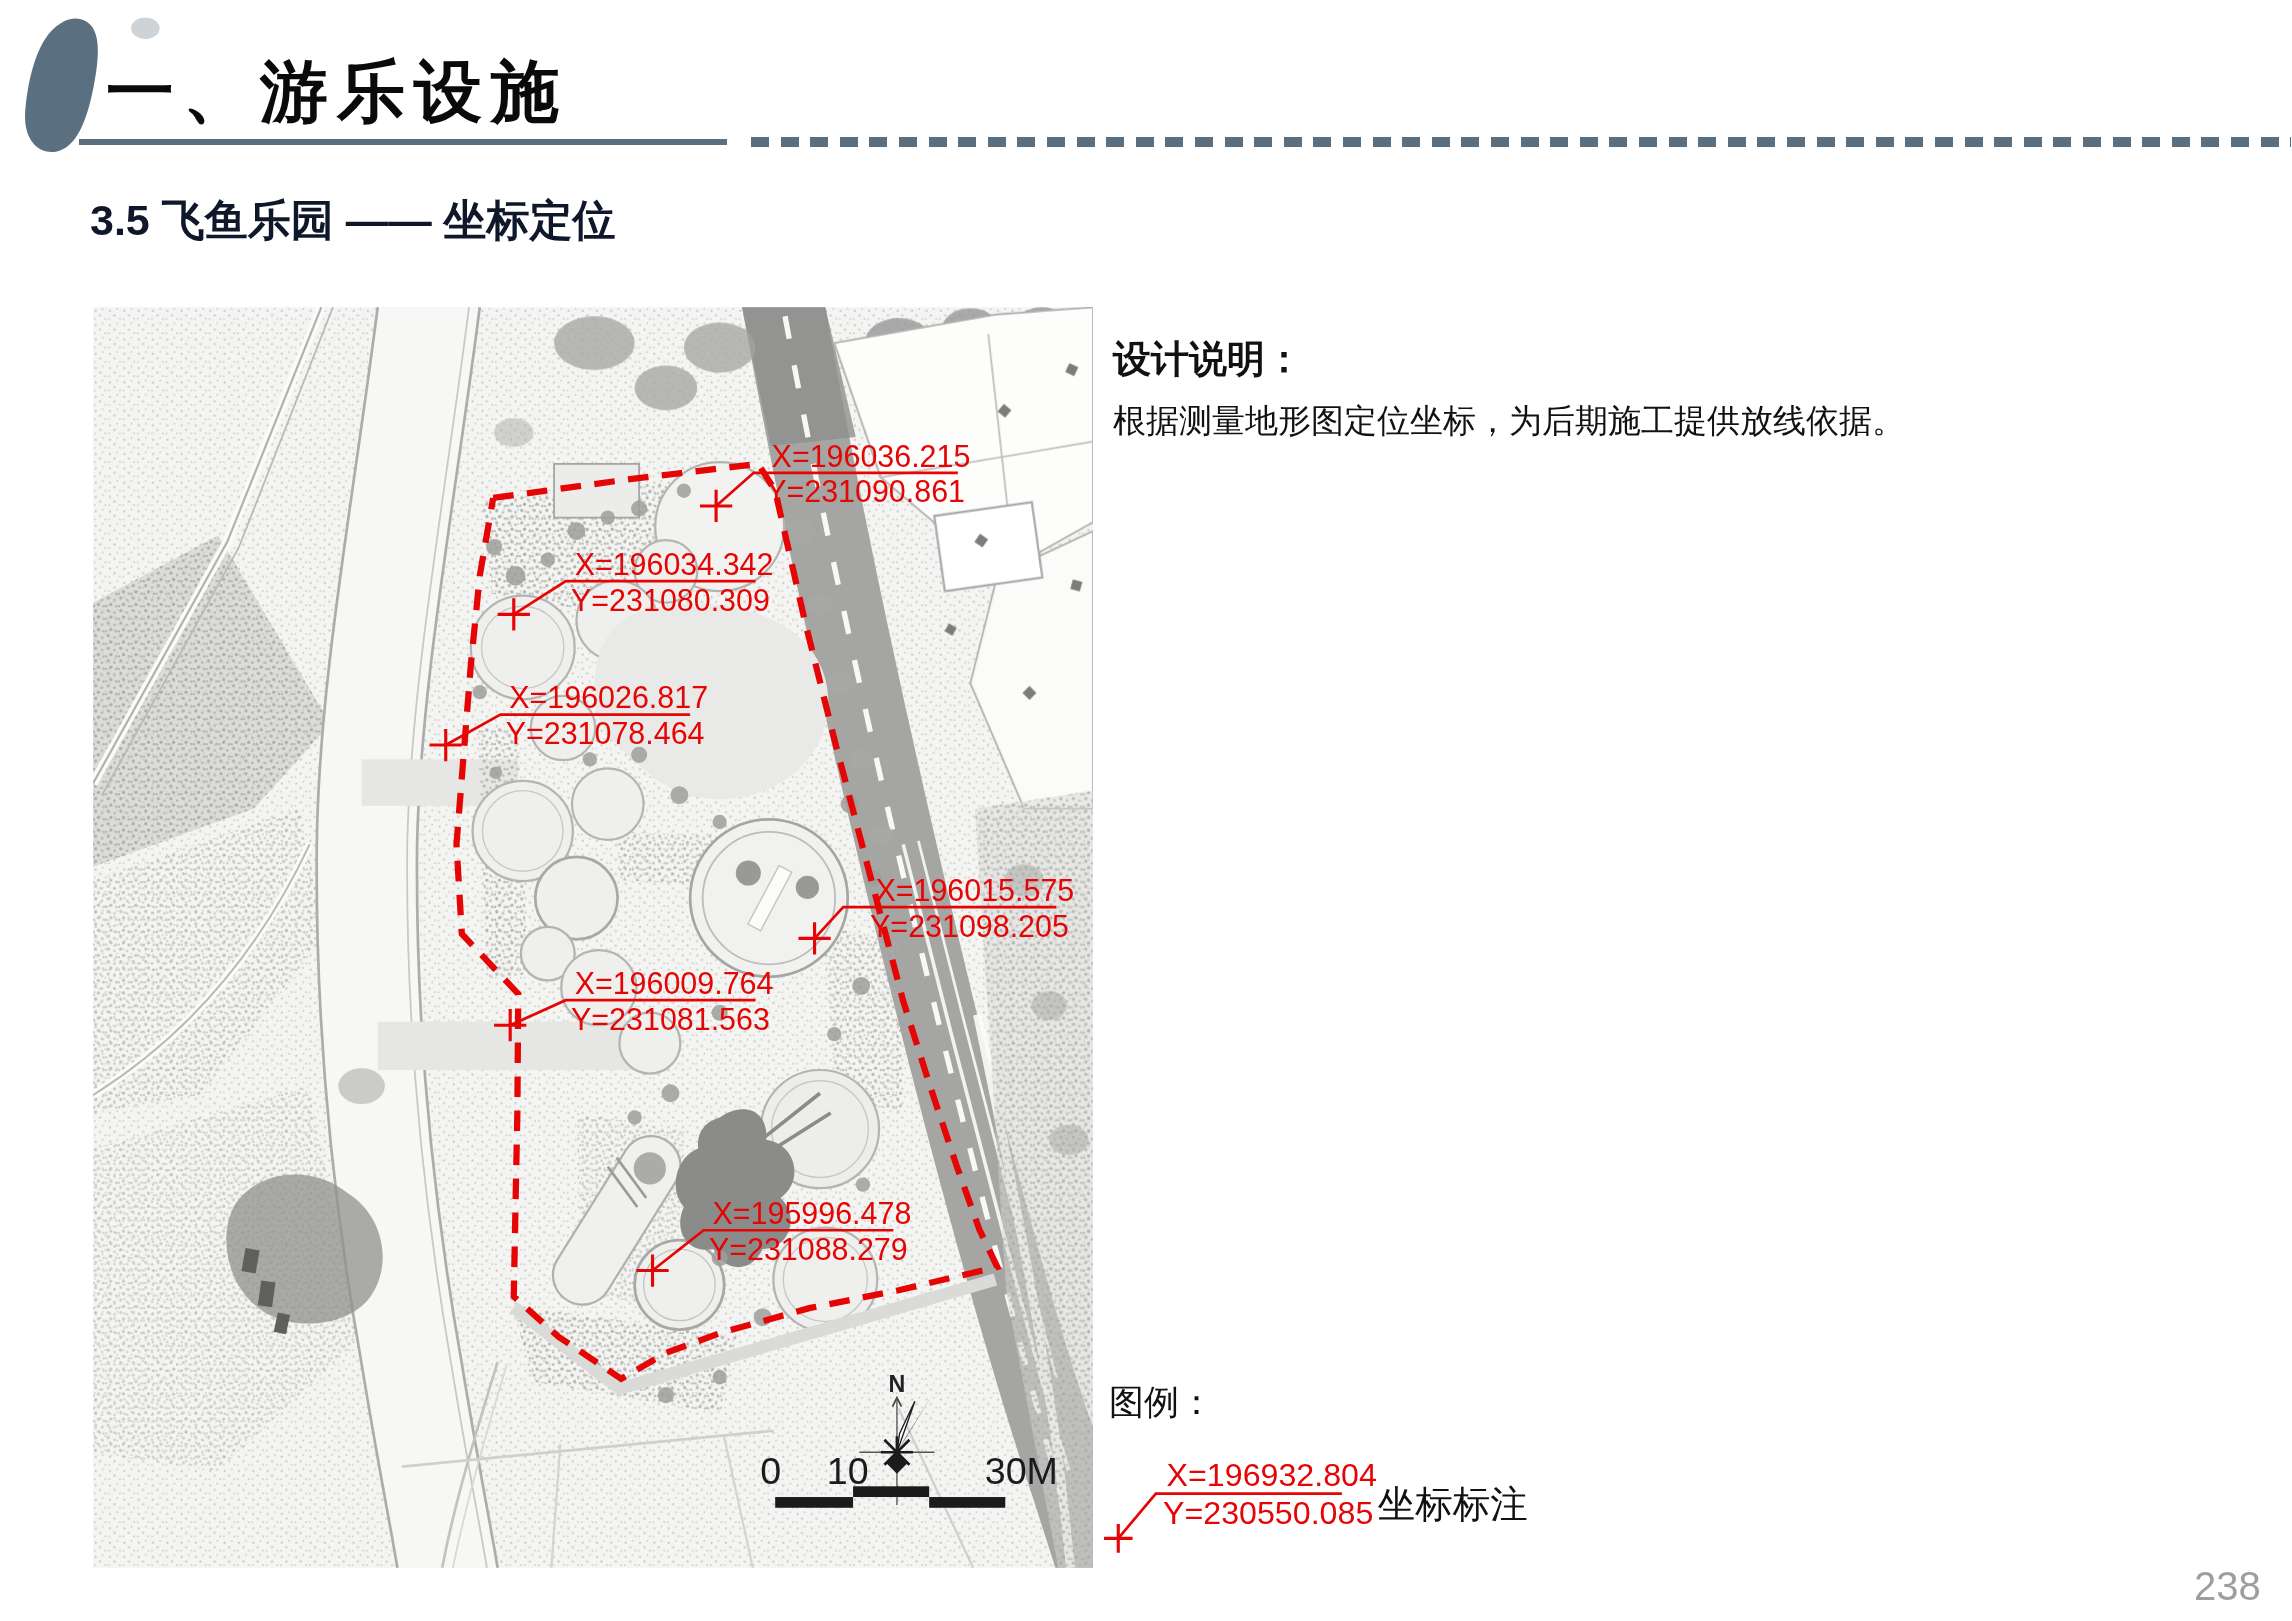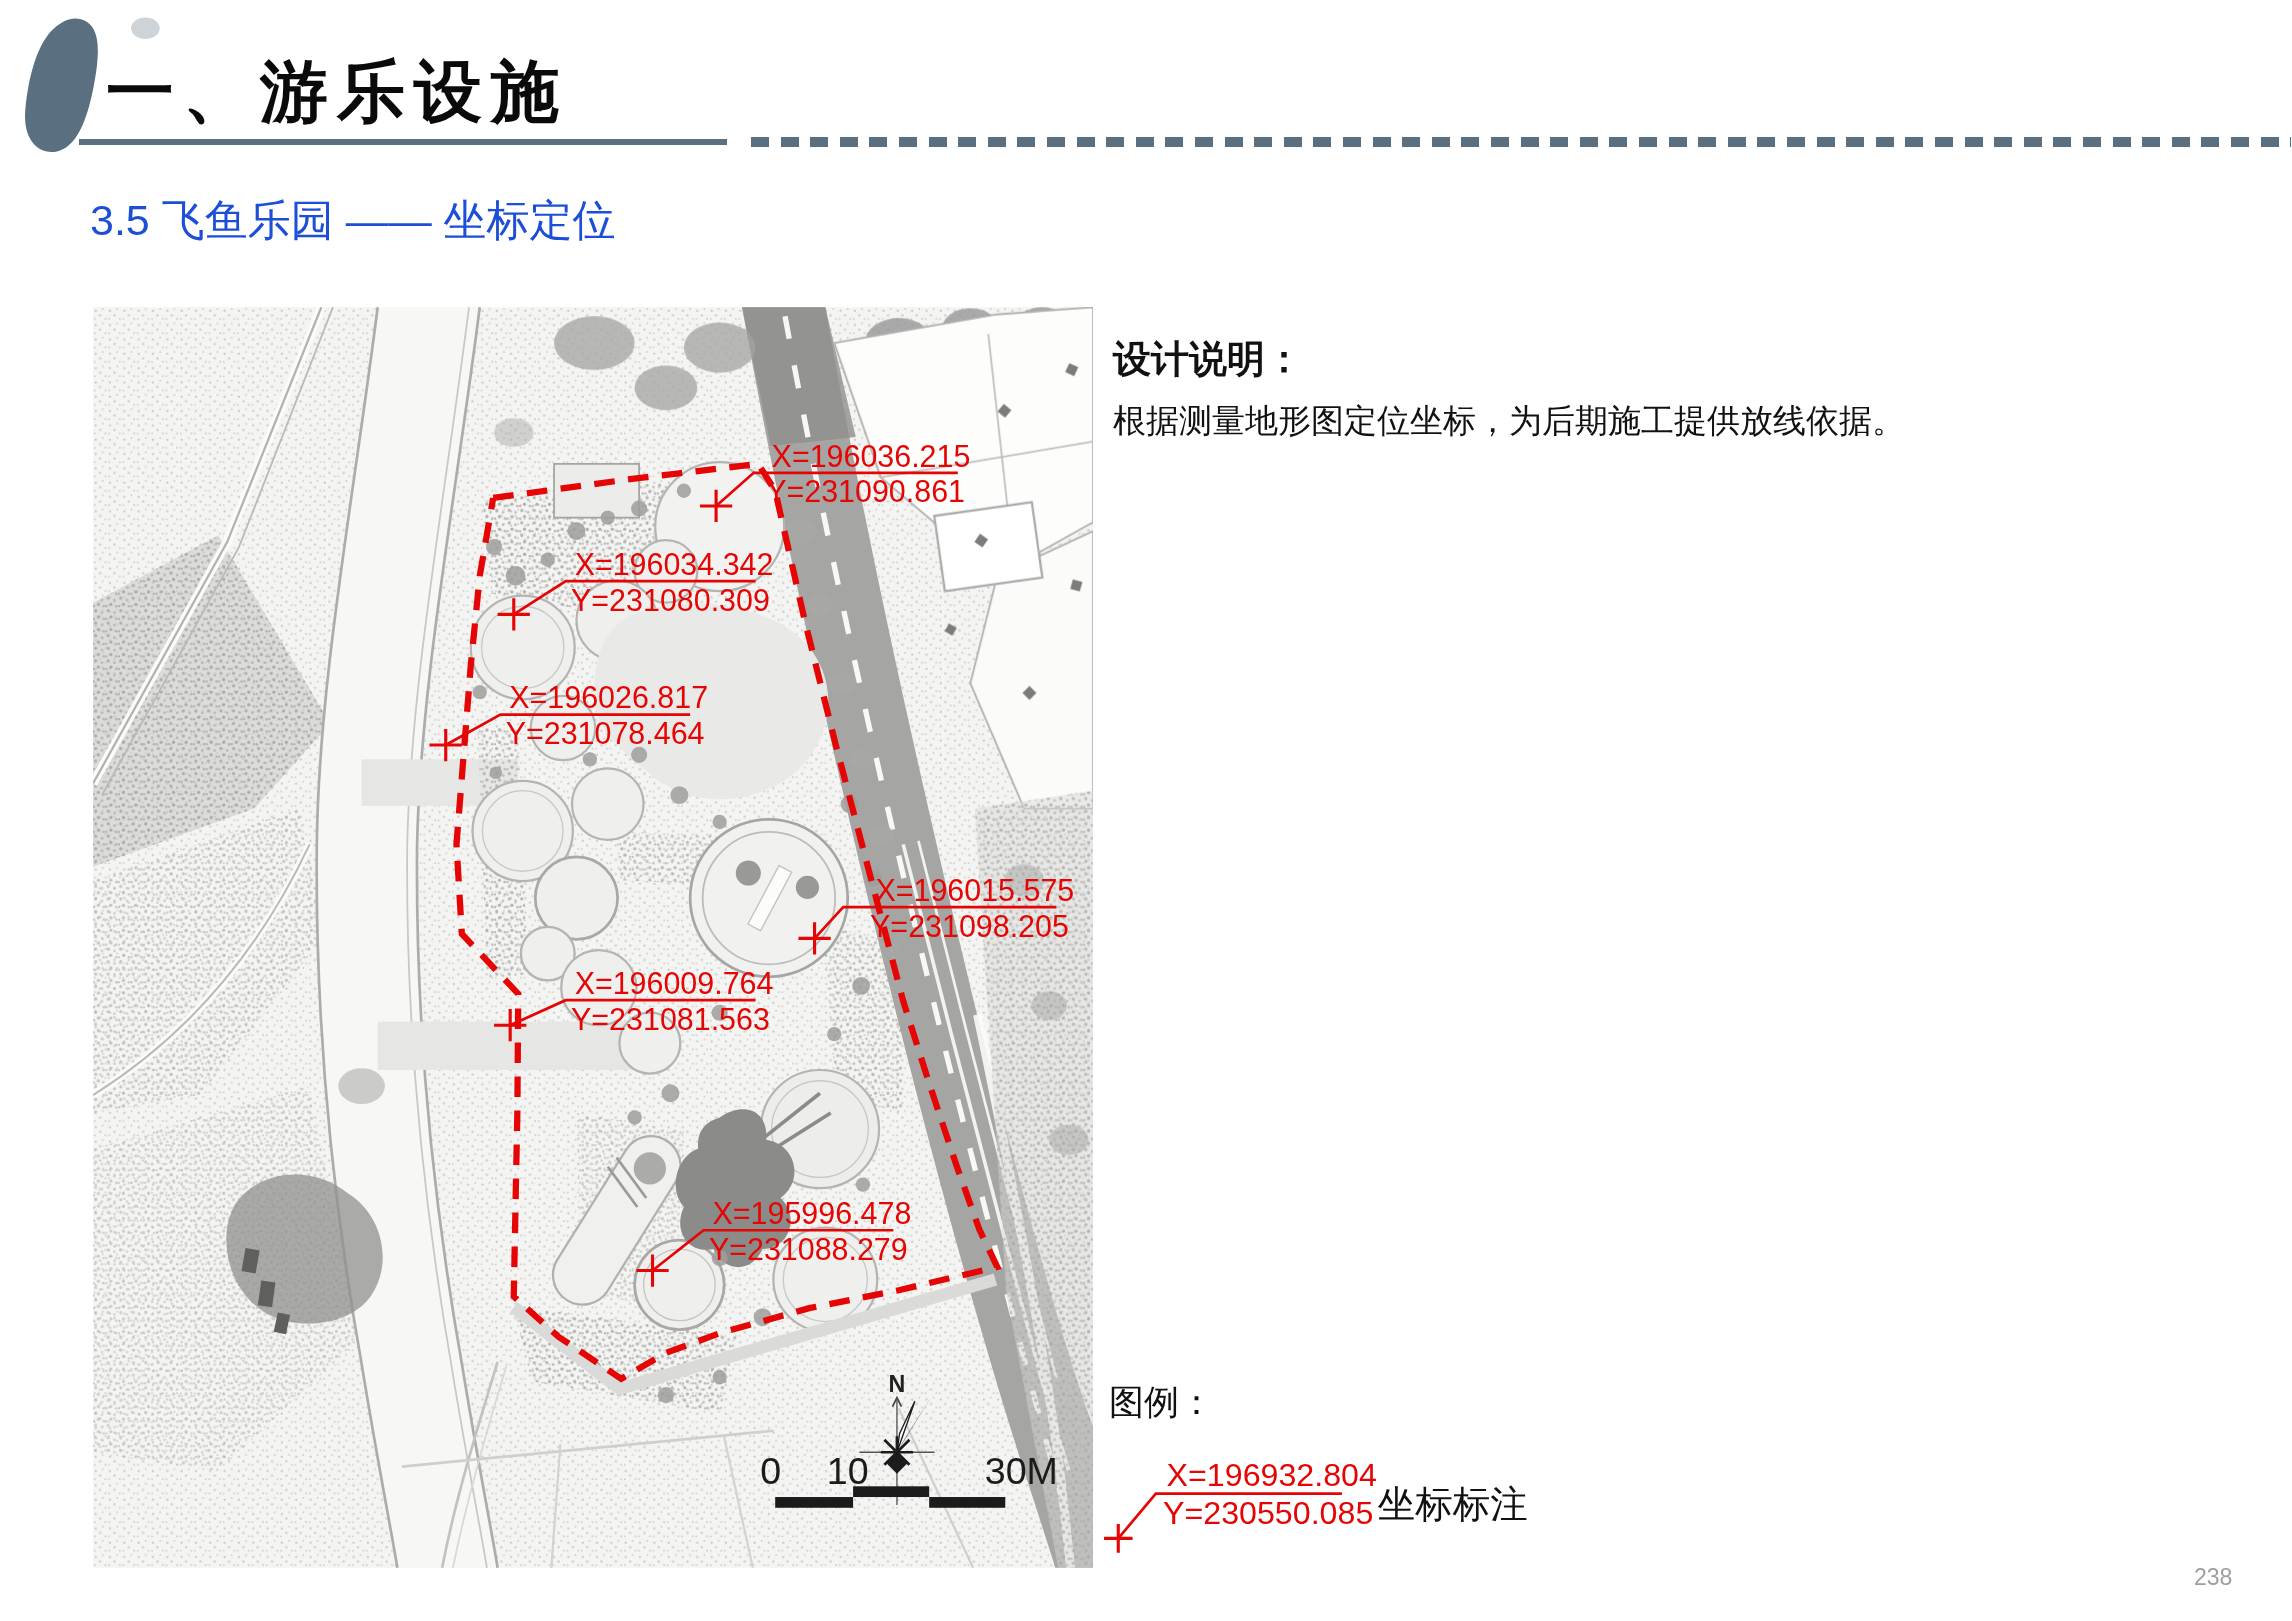--- a/index.html
+++ b/index.html
@@ -12,27 +12,27 @@
   .accent-line{left:79px;top:139px;width:648px;height:6.3px;background:#5a7080;}
   .accent-dashes{
     left:751px;top:137px;width:1540px;height:9.9px;
     background:repeating-linear-gradient(90deg,#5a7080 0 18px,transparent 18px 29.6px);
   }
   .section-title{
     left:106px;top:47px;font-size:68px;font-weight:700;letter-spacing:9px;color:#0a0a0a;
     white-space:nowrap;
   }
   .subtitle{
-    left:90px;top:192px;font-size:43px;font-weight:400;color:#1d4ed8;white-space:nowrap;
+    left:90px;top:192px;font-size:43px;font-weight:700;color:#0f172a;white-space:nowrap;
   }
   
   .notes-heading{left:1113px;top:326px;font-size:38px;font-weight:800;margin-top:8px;}
   .notes-body{left:1113px;top:396px;font-size:33px;width:1075px;line-height:1.5;}
   .legend-heading{left:1109px;top:1379px;font-size:35px;font-weight:400;}
-  .page-number{left:2194px;top:1564px;font-size:23px;color:#9e9e9e;text-align:center;}
+  .page-number{left:2194px;top:1564px;font-size:40px;color:#9e9e9e;text-align:center;}
   
   .map-panel{left:93px;top:307px;width:1000px;height:1261px;}
   svg text{font-family:"Liberation Sans","DejaVu Sans",sans-serif;}
   .red-label{font-size:34px;fill:#e60505;}
   .scale-label{font-size:42px;fill:#1b1b1b;}
 </style>
 </head>
 <body>
 
 <div class="abs accent-line"></div>

